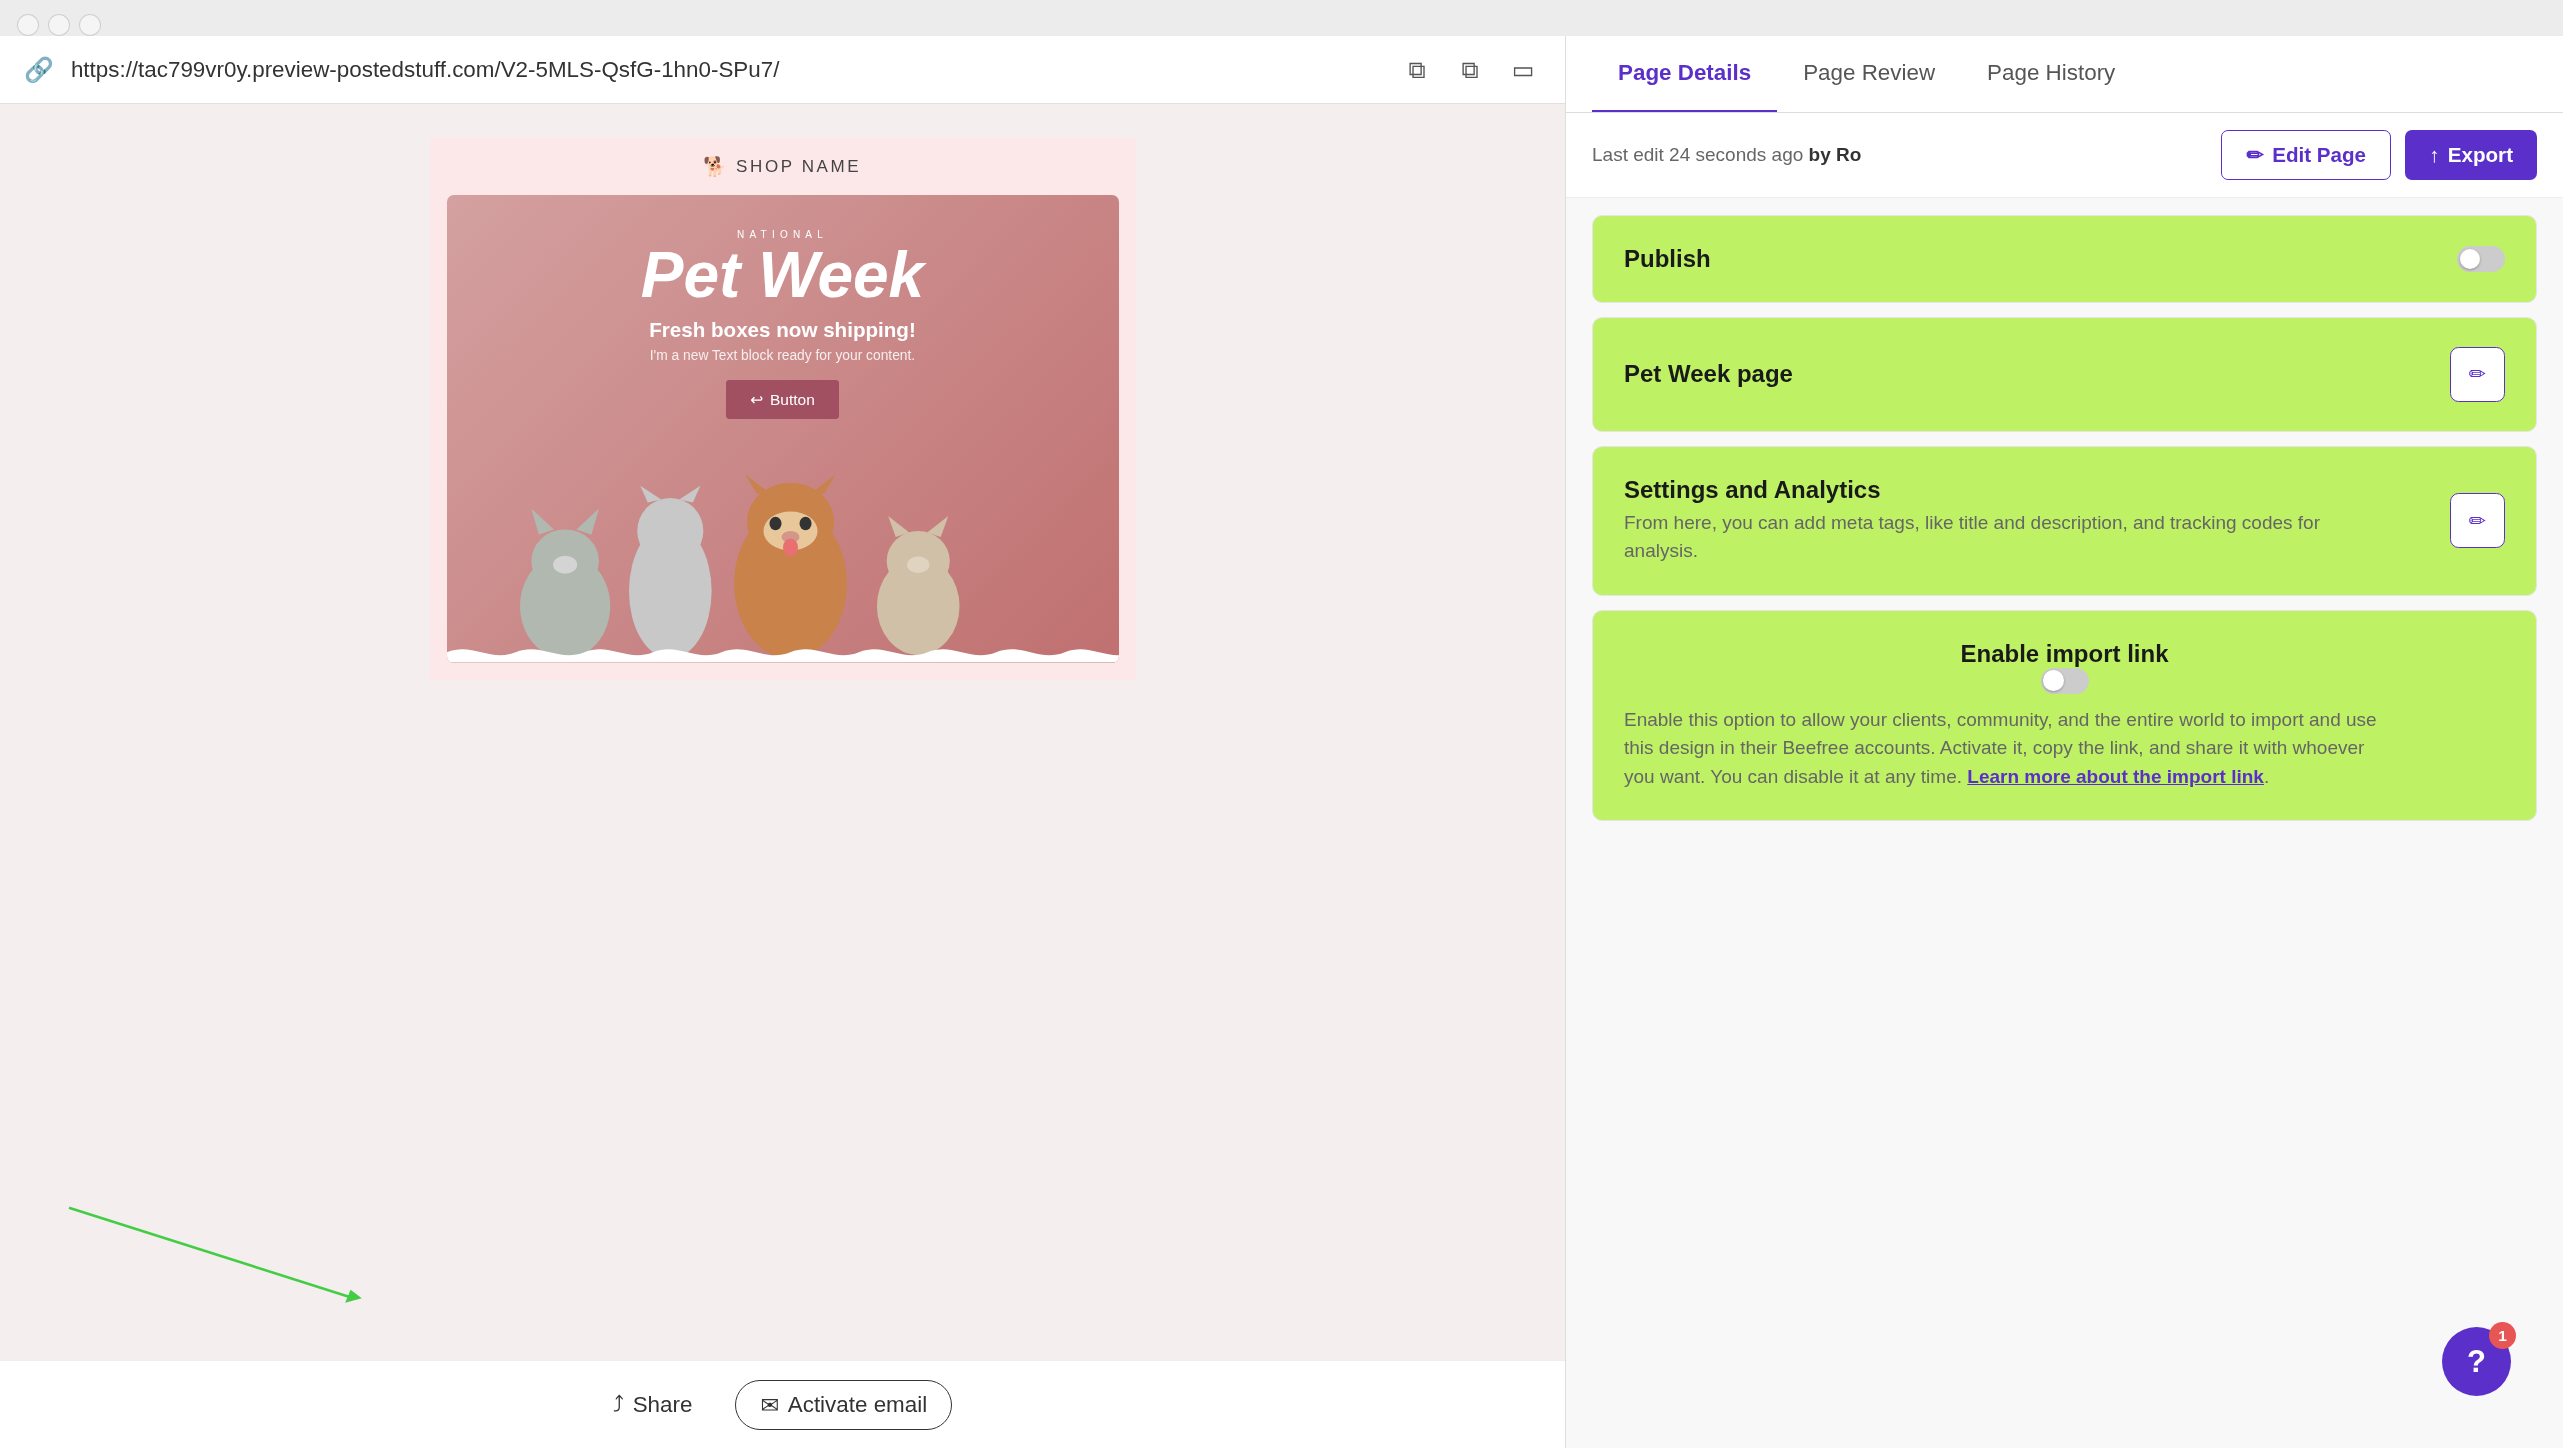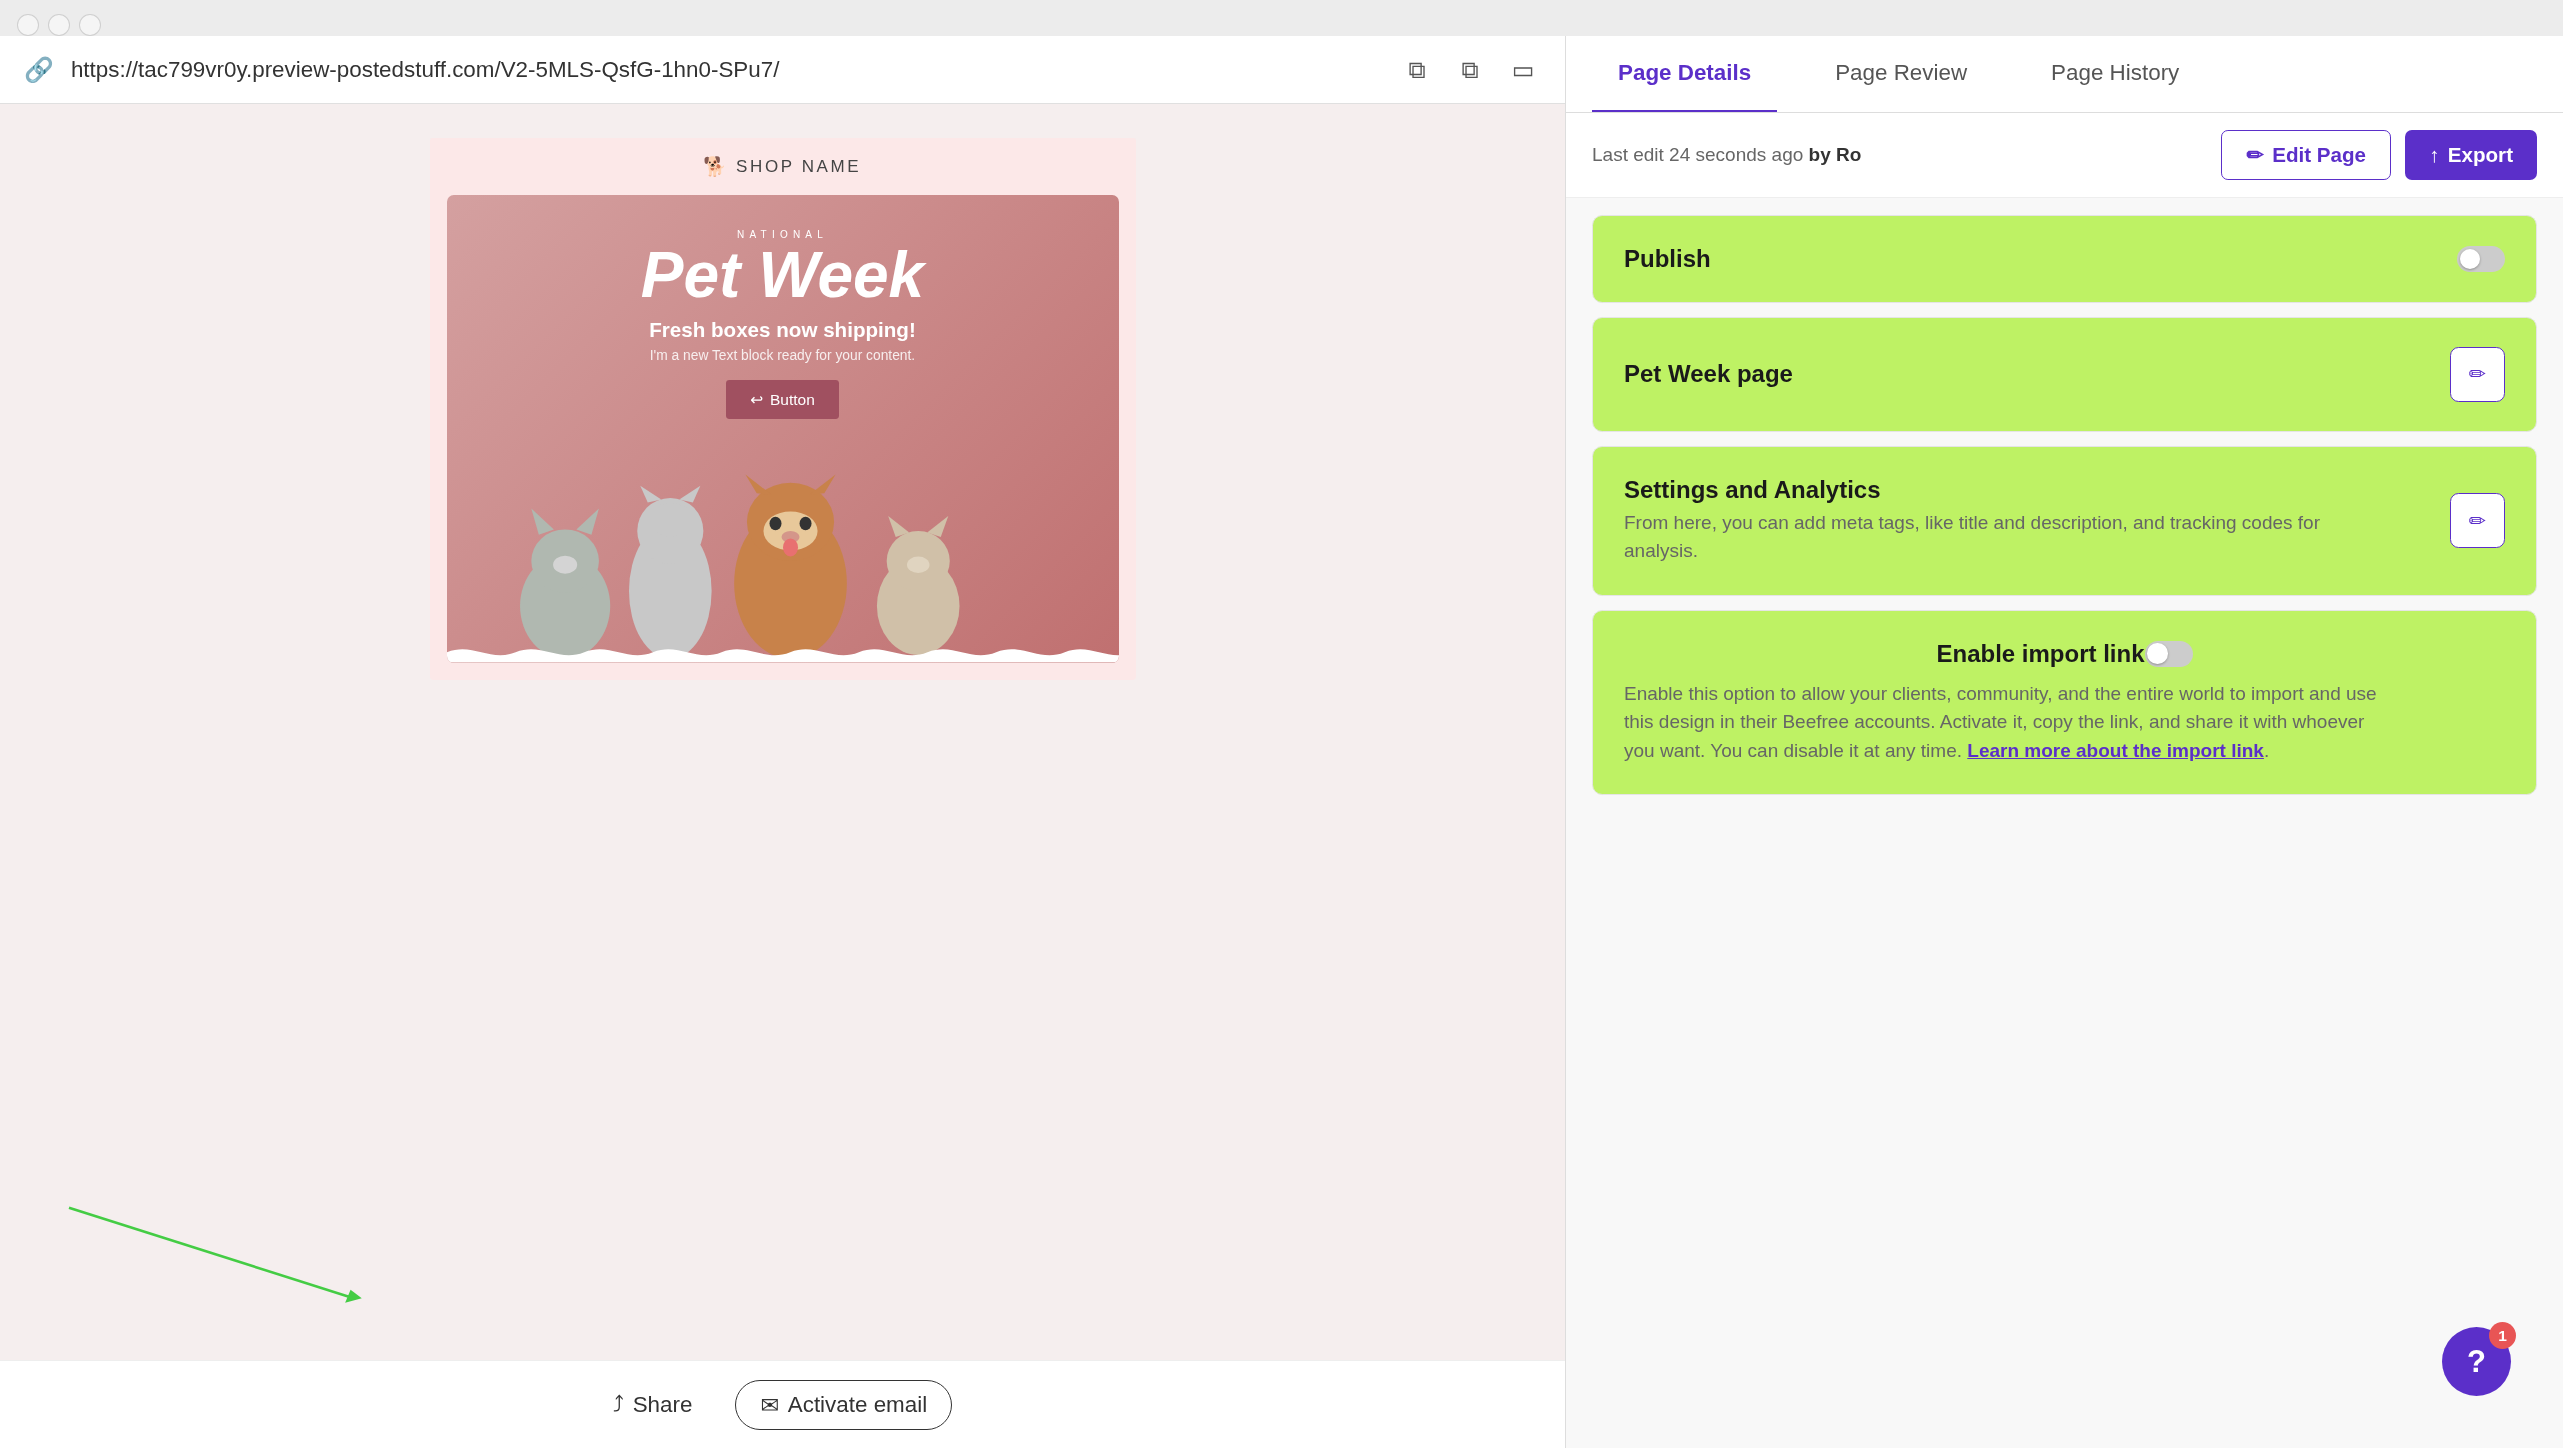--- a/index.html
+++ b/index.html
@@ -208,21 +208,20 @@
       overflow-y: auto;
     }
 
     
     .tabs-bar {
       display: flex;
       align-items: center;
       border-bottom: 0.9px solid #ddd;
       background: white;
       padding: 0 26px;
-      gap: 32px;
     }
     .tab-item {
       padding: 24px 26px;
       font-size: 22.4px;
       cursor: pointer;
       color: #555;
       border-bottom: 2.6px solid transparent;
       font-weight: 500;
     }
     .tab-item.active {
@@ -361,22 +360,23 @@
       flex-shrink: 0;
     }
 
     
     .import-section {
       padding: 29px 31px;
     }
     .import-header {
       display: flex;
       align-items: center;
-      justify-content: center;
+      justify-content: flex-start;
       margin-bottom: 12px;
+      flex-direction: column;
     }
 
     
     .help-button {
       position: fixed;
       bottom: 52px;
       right: 52px;
       width: 69px;
       height: 69px;
       background: #5b2fc9;

